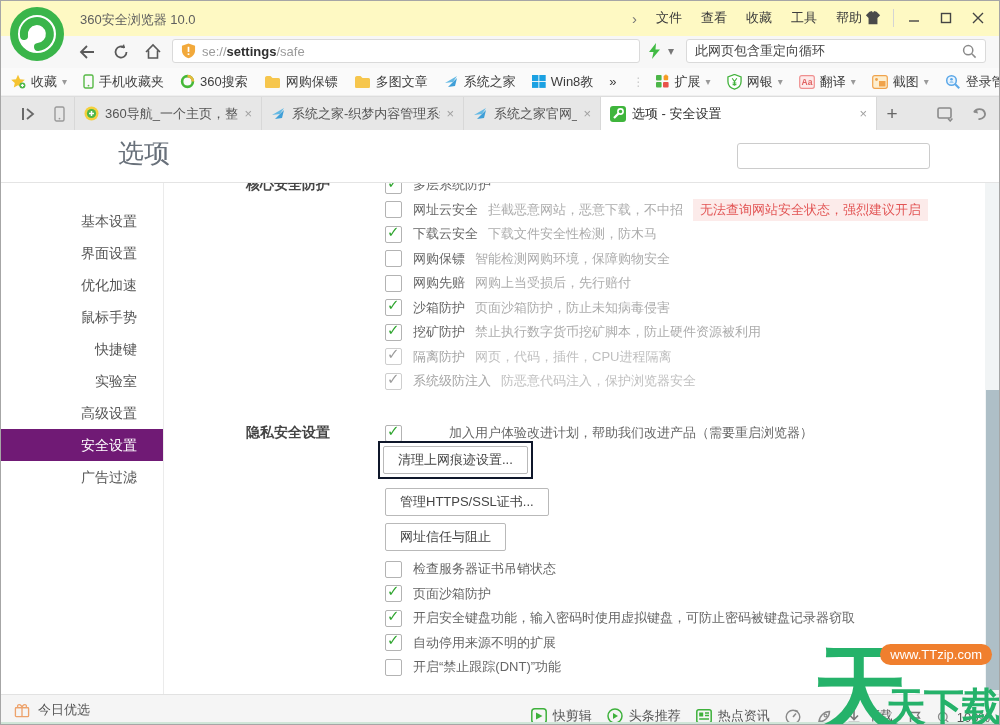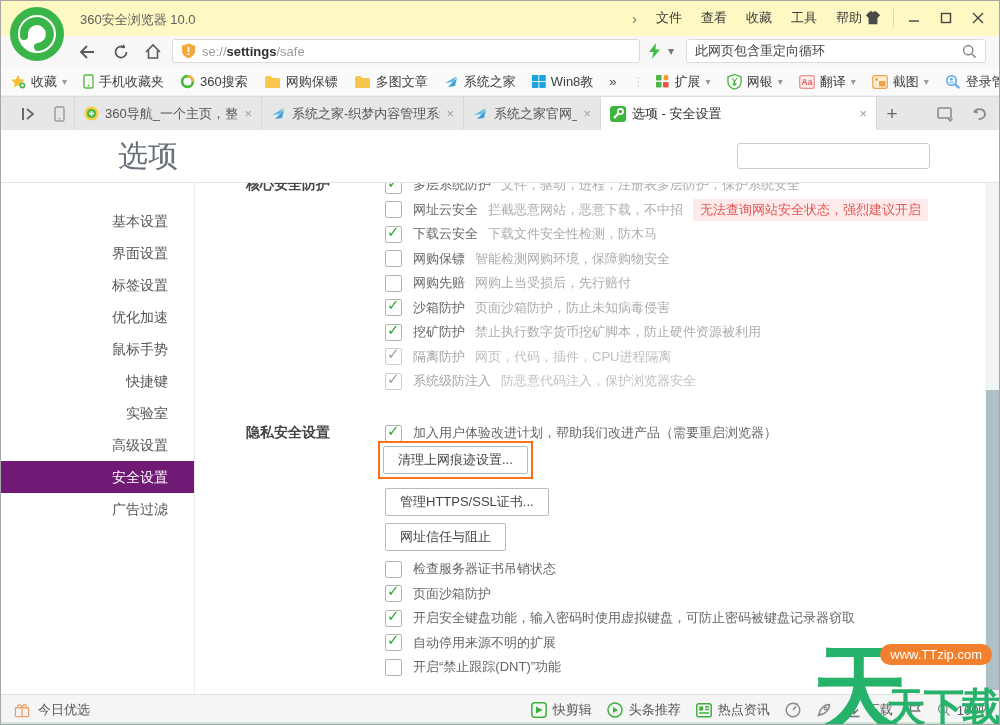--- a/index.html
+++ b/index.html
@@ -49,61 +49,61 @@
   .tab .tclose{color:#a0a0a0;font-size:13px;flex:none;cursor:pointer;}
   .tab.active{background:#fff;border-color:#d8d8d8;}
   .tab.active .tlabel{color:#2e2e2e;}
   .t1{width:188px;} .t2{width:202px;} .t3{width:137px;} .t4{width:276px;}
   .newtab{width:30px;display:flex;align-items:center;justify-content:center;font-size:19px;color:#666;cursor:pointer;}
   .tabbar-right{position:absolute;right:12px;top:0;height:34px;display:flex;align-items:center;gap:14px;}
 
   
   .content{position:absolute;top:130px;left:0;right:0;bottom:30px;background:#fff;}
   .page-header{position:absolute;top:0;left:0;right:0;height:52px;border-bottom:1px solid #e4e4e4;}
-  .page-title{position:absolute;left:118px;top:6px;font-size:30px;color:#68707a;text-align:right;}
+  .page-title{position:absolute;left:118px;top:6px;font-size:26px;color:#68707a;text-align:right;}
   .hdr-search{position:absolute;right:70px;top:13px;width:193px;height:26px;border:1px solid #ccc;border-radius:3px;
               display:flex;align-items:center;padding:0 7px;box-sizing:border-box;background:#fff;}
   .hdr-search input{border:0;outline:0;flex:1;font-size:13px;font-family:inherit;background:transparent;}
 
   .body{position:absolute;top:53px;left:0;right:0;bottom:0;}
-  .sidebar{position:absolute;left:0;top:0;bottom:0;width:195px;border-right:1px solid #ebebeb;padding-top:22px;box-sizing:border-box;}
+  .sidebar{position:absolute;left:0;top:0;bottom:0;width:164px;border-right:1px solid #ebebeb;padding-top:22px;box-sizing:border-box;}
   .side-item{height:32px;line-height:32px;text-align:right;padding-right:26px;font-size:14px;color:#555;cursor:pointer;}
   .side-item.active{background:#701a75;color:#fff;}
 
   .main{position:absolute;left:196px;top:0;right:15px;bottom:0;overflow:hidden;}
   .seclabel{position:absolute;left:50px;font-weight:bold;font-size:14px;color:#454545;white-space:nowrap;}
   .core-label{top:-7px;} .priv-label{top:241px;}
   .rows{position:absolute;left:189px;}
   .core-rows{top:-10px;} .priv-rows{top:374px;}
   .row{height:24.5px;display:flex;align-items:center;font-size:13px;white-space:nowrap;}
   .cb{width:15px;height:15px;border:1px solid #b3b3b3;border-radius:2px;background:#fff;margin-right:11px;flex:none;position:relative;cursor:pointer;}
   .cb.on::after,.cb.on-dis::after{content:"✓";position:absolute;left:1px;top:-4px;font-size:15px;font-weight:bold;}
   .cb.on::after{color:#2fa52f;}
   .cb.on-dis{border-color:#cecece;}
   .cb.on-dis::after{color:#9c9c9c;}
   .row .lbl{color:#666;margin-right:10px;}
   .row .desc{color:#acacac;}
   .row.on-dis .lbl{color:#a5a5a5;}
   .row.on-dis .desc{color:#c0c0c0;}
   .badge{background:#fcebea;color:#e25555;padding:2px 7px;margin-left:10px;font-size:13px;}
   .badge:empty{display:none;}
-  .join-row{position:absolute;left:189px;top:240px;height:20px;}
+  .join-row{position:absolute;left:189px;top:240px;height:20px;gap:36px;}
   .btn{background:#fff;border:1px solid #b9b9b9;border-radius:2px;height:28px;line-height:26px;padding:0 14px;
        font-size:13px;color:#444;cursor:pointer;box-sizing:border-box;display:inline-block;white-space:nowrap;}
-  .redwrap{position:absolute;left:182px;top:258px;border:2px solid #f97316;padding:3px;}
+  .redwrap{position:absolute;left:182px;top:258px;border:2px solid #0f172a;padding:3px;}
   .btn2{position:absolute;left:189px;top:305px;}
   .btn3{position:absolute;left:189px;top:340px;}
 
   .vscroll{position:absolute;right:0;top:0;bottom:0;width:15px;background:#f1f4f5;}
   .vthumb{position:absolute;left:1px;right:1px;top:207px;height:300px;background:#aebfc7;cursor:grab;}
 
   
   .statusbar{position:absolute;left:0;right:0;bottom:0;height:30px;background:#f5f5f5;border-top:1px solid #e2e2e2;}
   .sb-left{position:absolute;left:14px;top:0;height:30px;display:flex;align-items:center;gap:8px;font-size:13px;color:#555;cursor:pointer;}
-  .sb-right{position:absolute;right:10px;top:0;height:30px;display:flex;align-items:center;gap:15px;font-size:13px;color:#555;}
+  .sb-right{position:absolute;right:10px;top:0;height:30px;display:flex;align-items:flex-end;gap:15px;font-size:13px;color:#555;}
   .sb-item{display:flex;align-items:center;gap:6px;cursor:pointer;white-space:nowrap;}
   .bottom-strip{position:absolute;left:1px;right:1px;bottom:1px;height:2px;background:#cfe6d8;z-index:120;}
 
   
   .watermark{position:absolute;right:2px;bottom:0;width:180px;height:86px;z-index:300;pointer-events:none;}
   .wm-big{position:absolute;left:-6px;bottom:-14px;font-size:96px;line-height:1;font-weight:bold;color:#25b26a;}
   .wm-rest{position:absolute;right:-2px;bottom:-2px;font-size:40px;line-height:1;font-weight:bold;color:#25b26a;letter-spacing:-2px;}
   .wm-pill{position:absolute;right:6px;top:5px;background:#f07f2e;color:#fff;font-size:13px;font-weight:normal;
            padding:3px 10px;border-radius:13px;white-space:nowrap;}
   svg{display:block;}
@@ -370,38 +370,36 @@
         </svg>
       <input style="">
     </div>
   </div>
 
   <div class="body">
 
     <div class="sidebar">
       <div class="side-item">基本设置</div>
       <div class="side-item">界面设置</div>
-      <div class="side-item">标签设置</div>
       <div class="side-item">优化加速</div>
       <div class="side-item">鼠标手势</div>
       <div class="side-item">快捷键</div>
       <div class="side-item">实验室</div>
       <div class="side-item">高级设置</div>
       <div class="side-item active">安全设置</div>
       <div class="side-item">广告过滤</div>
     </div>
 
     <div class="main">
       <div class="seclabel core-label">核心安全防护</div>
 
       <div class="rows core-rows">
         <div class="row on">
           <span class="cb on"></span>
           <span class="lbl">多层系统防护</span>
-          <span class="desc">文件，驱动，进程，注册表多层防护，保护系统安全</span>
         </div>
         <div class="row off">
           <span class="cb off"></span>
           <span class="lbl">网址云安全</span>
           <span class="desc">拦截恶意网站，恶意下载，不中招</span>
           <span class="badge">无法查询网站安全状态，强烈建议开启</span>
         </div>
         <div class="row on">
           <span class="cb on"></span>
           <span class="lbl">下载云安全</span>

